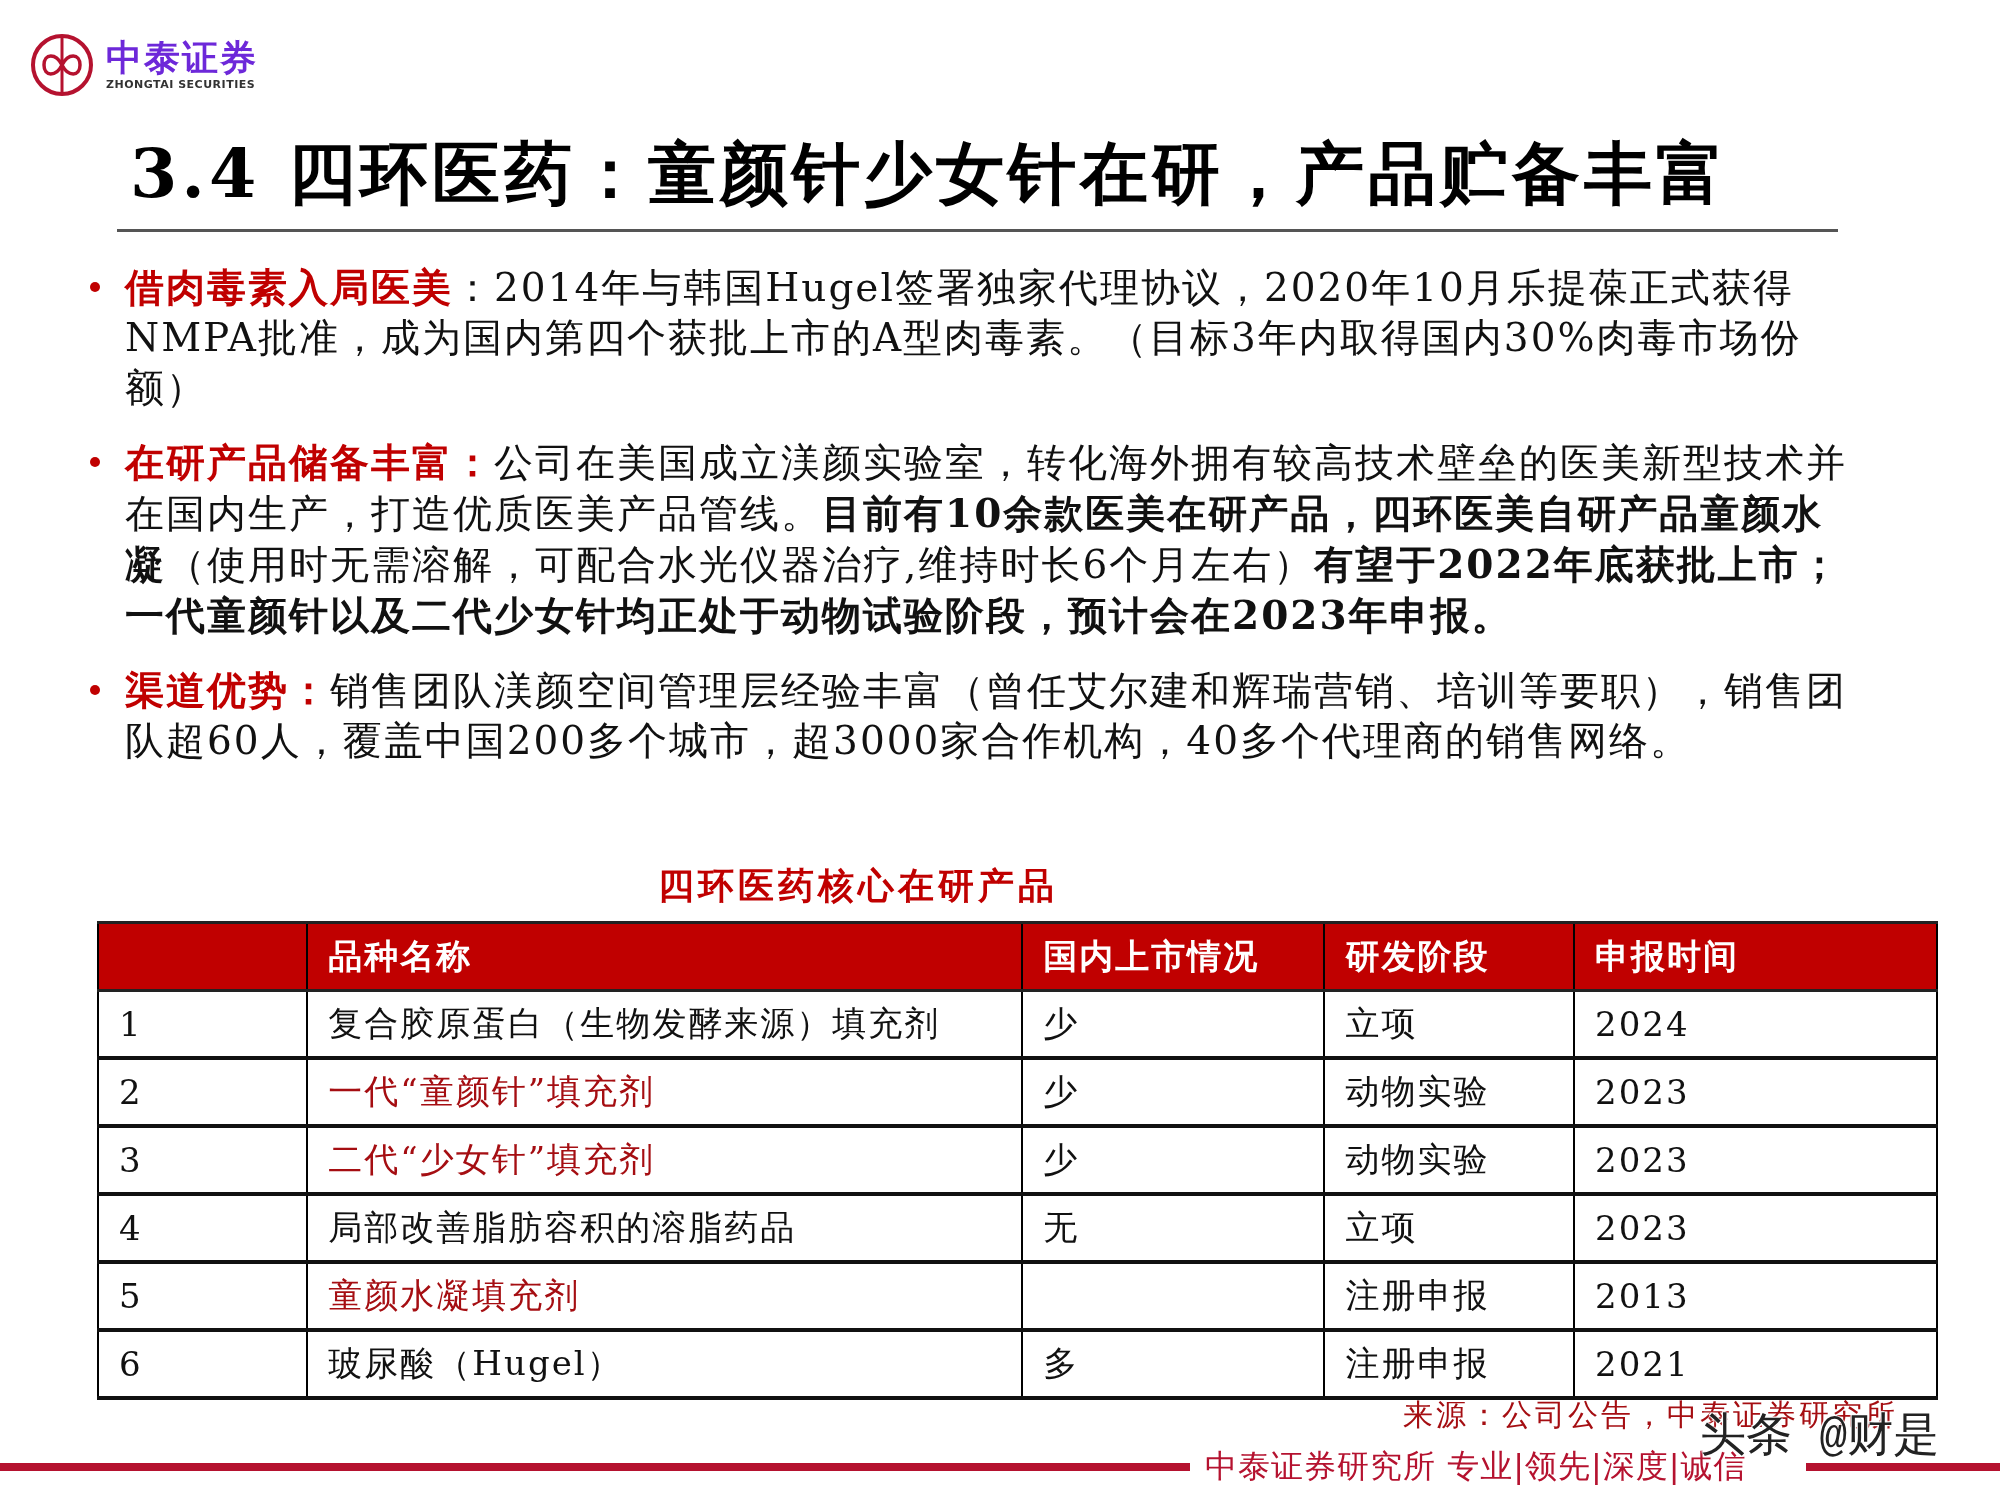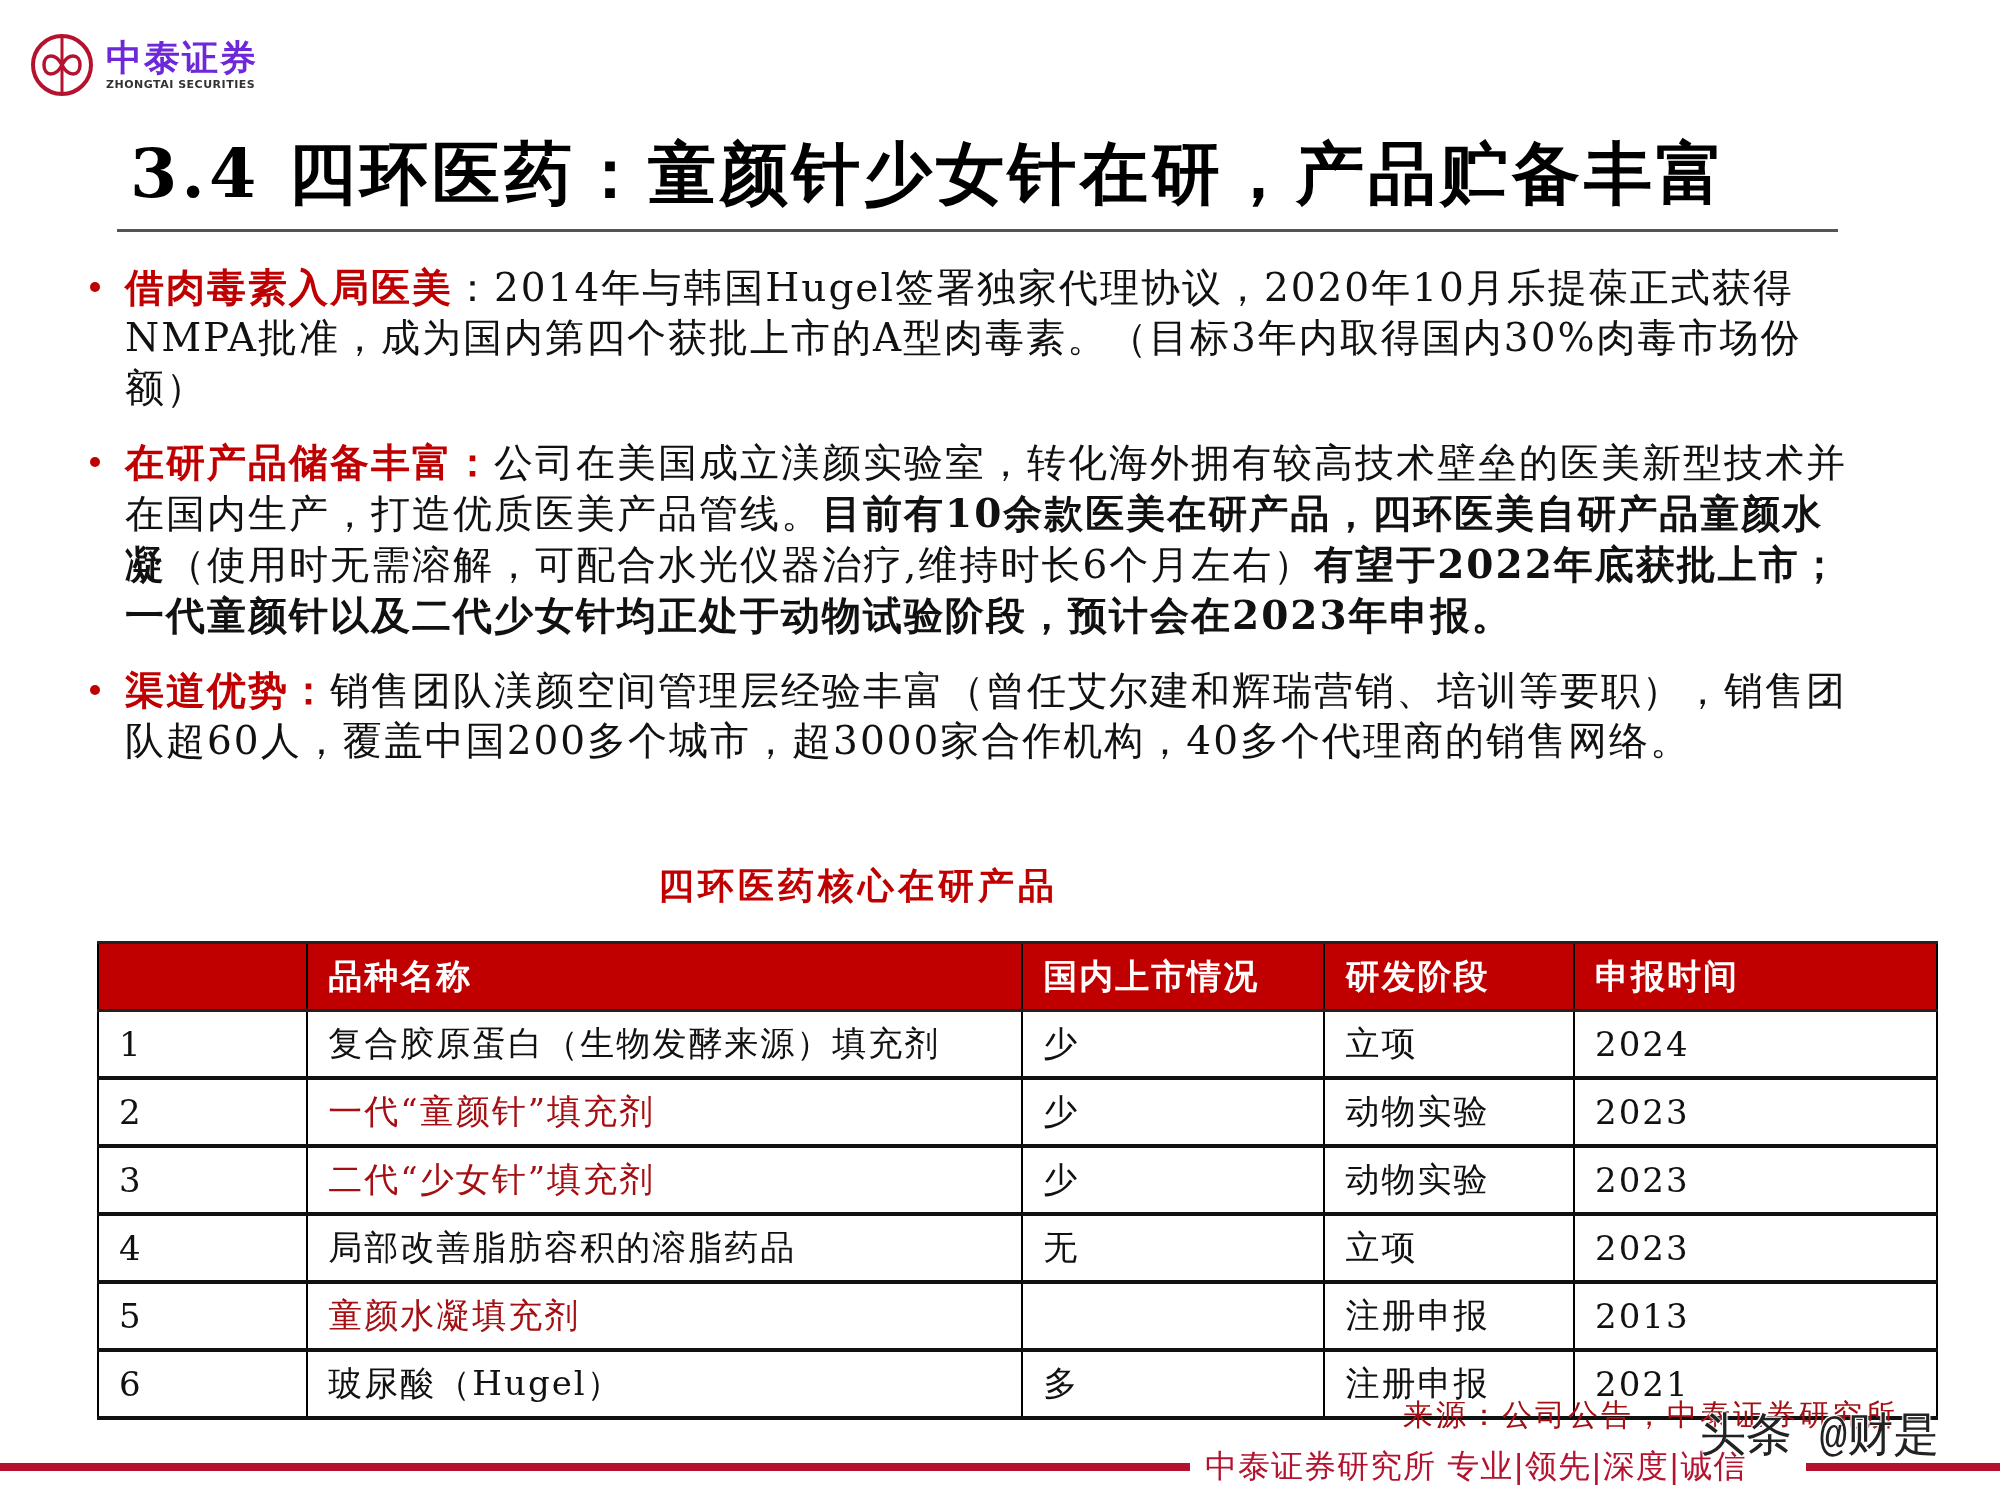--- a/index.html
+++ b/index.html
@@ -29,21 +29,21 @@
   .bullet .label { color: #C00000; font-weight: bold; }
   .bullet .bold { font-weight: bold; }
 
   .table-caption {
     position: absolute; left: 0; width: 1688px; top: 860px; text-align: center;
     font-size: 36px; font-weight: bold; color: #C00000; letter-spacing: 4px; line-height: 50px;
     padding-left: 28px; box-sizing: border-box;
   }
   table.pipeline {
     position: absolute; left: 97px; top: 921px; width: 1841px;
-    border-collapse: collapse; font-size: 34px; letter-spacing: 2px; margin-top: 20px;
+    border-collapse: collapse; font-size: 34px; letter-spacing: 2px;
   }
   table.pipeline th, table.pipeline td {
     border: 2px solid #000; text-align: left; vertical-align: middle;
     padding: 0 0 0 20px; height: 64px;
   }
   table.pipeline thead th {
     background: #C00000; color: #fff; font-weight: bold; height: 65px;
     border-top: 3px solid #222; border-bottom: 3px solid #222;
   }
   table.pipeline tbody tr { border-bottom: 4px solid #111; }

